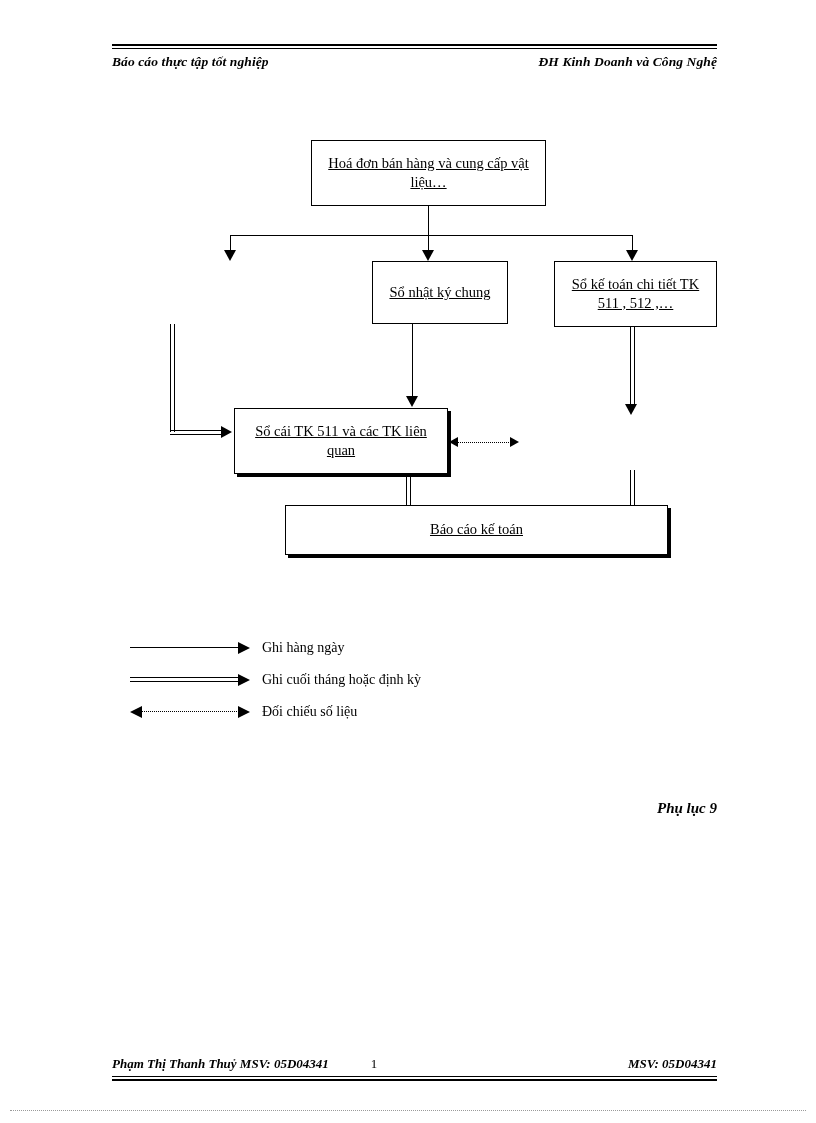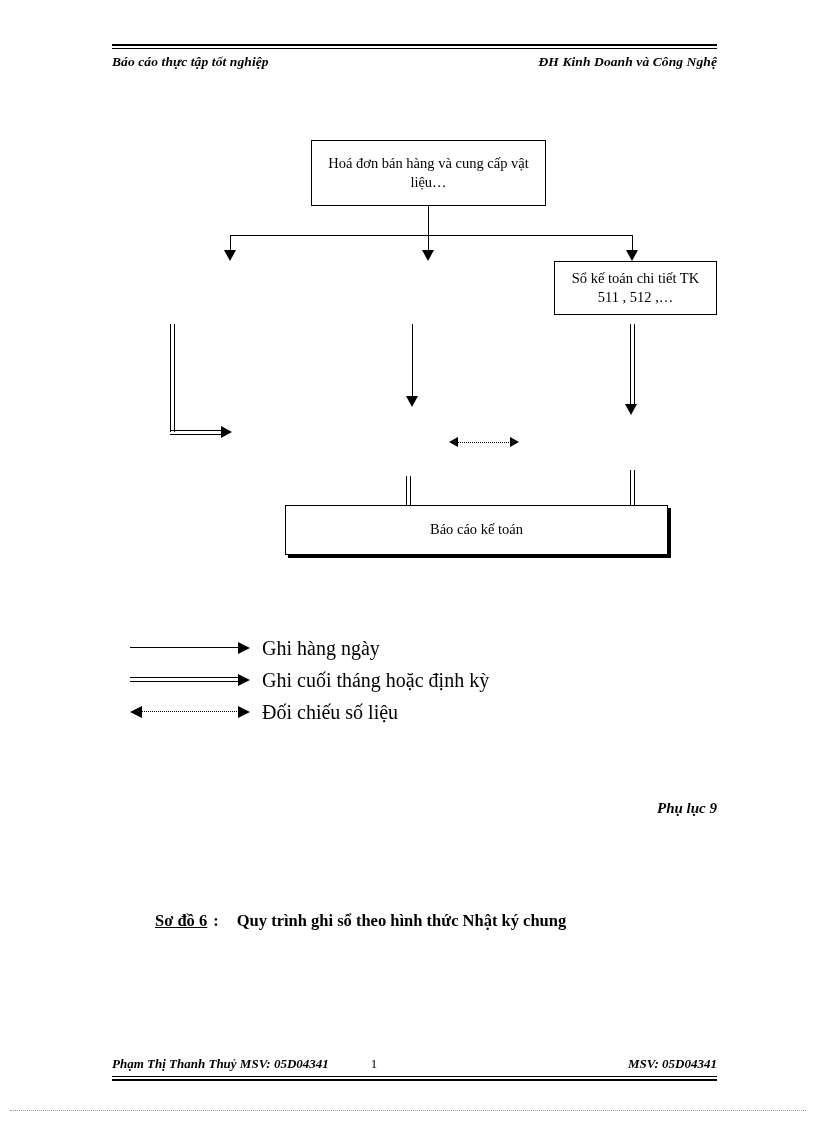--- a/index.html
+++ b/index.html
@@ -60,30 +60,31 @@
     background: #fff;
     box-sizing: border-box;
     display: flex;
     align-items: center;
     justify-content: center;
     text-align: center;
     font-size: 14.5px;
     line-height: 1.32;
     padding: 2px 12px;
     z-index: 3;
+    text-decoration: underline;
   }
   .node.shadow {
     box-shadow: 3px 3px 0 0 #000;
   }
   .node .label { display: block; }
 
   #node-invoice   { left: 311px; top: 140px; width: 235px; height: 66px; }
   #node-journal-purchase { left: 151px; top: 261px; width: 160px; height: 63px; overflow: hidden; align-items: flex-start; padding-top: 6px;}
   #node-journal-general  { left: 372px; top: 261px; width: 136px; height: 63px; }
-  #node-detail-ledger    { left: 554px; top: 261px; width: 163px; height: 54px; }
+  #node-detail-ledger    { left: 554px; top: 261px; width: 163px; height: 66px; }
   #node-ledger-511 { left: 234px; top: 408px; width: 214px; height: 66px; }
   #node-summary    { left: 519px; top: 417px; width: 186px; height: 50px; }
   #node-report     { left: 285px; top: 505px; width: 383px; height: 50px; }
 
   
   .ln {
     position: absolute;
     background: #000;
     z-index: 1;
   }
@@ -137,21 +138,21 @@
     align-items: center;
   }
   .legend-sample {
     position: relative;
     width: 120px;
     height: 14px;
     margin-left: 8px;
     margin-right: 12px;
     flex: 0 0 120px;
   }
-  .legend-text { font-size: 20px; }
+  .legend-text { font-size: 14px; }
 
   .ls-line-thin {
     position: absolute;
     left: 0; top: 6px;
     width: 108px; height: 1.3px;
     background: #000;
   }
   .ls-line-double {
     position: absolute;
     left: 0; top: 4px;
@@ -249,25 +250,31 @@
     </div>
   </div>
 
   <div class="diagram">
 
     <div class="node" id="node-invoice">
       <span class="label">Hoá đơn bán hàng và cung cấp vật liệu…</span>
     </div>
 
 
+    <div class="node" id="node-journal-general">
+      <span class="label">Sổ nhật ký chung</span>
+    </div>
 
     <div class="node" id="node-detail-ledger">
       <span class="label">Sổ kế toán chi tiết TK 511 , 512 ,…</span>
     </div>
 
+    <div class="node shadow" id="node-ledger-511">
+      <span class="label">Sổ cái TK 511 và các TK liên quan</span>
+    </div>
 
 
     <div class="node shadow" id="node-report">
       <span class="label">Báo cáo kế toán</span>
     </div>
 
     <div class="ln v" style="left:428px; top:206px; height:30px;"></div>
     <div class="ln h" style="left:230px; top:235px; width:402px;"></div>
 
     <div class="ln v" style="left:230px; top:235px; height:16px;"></div>
@@ -324,23 +331,20 @@
         <span class="ls-line-dotted"></span>
         <span class="ls-arrow-left"></span>
         <span class="ls-arrow-right"></span>
       </span>
       <span class="legend-text">Đối chiếu số liệu</span>
     </div>
   </div>
 
   <div class="annex">Phụ lục 9</div>
 
-  <div class="caption">
-    <span class="num">Sơ đồ 6</span><span class="sep">:</span><span class="body">Quy trình ghi sổ theo hình thức Nhật ký chung</span>
-  </div>
 
   <div class="footer">
     <div class="footer-row">
       <span class="footer-left">Phạm Thị Thanh Thuỷ  MSV: 05D04341</span>
       <span class="footer-page">1</span>
       <span class="footer-right">MSV: 05D04341</span>
     </div>
     <div class="footer-rule"></div>
   </div>
 

